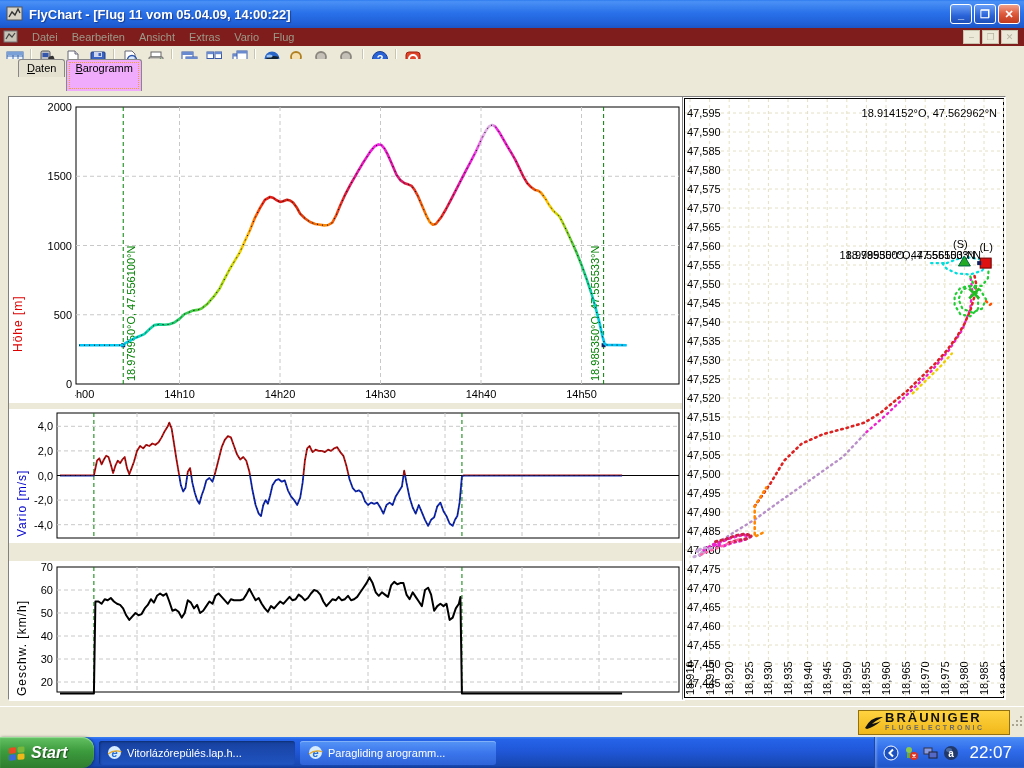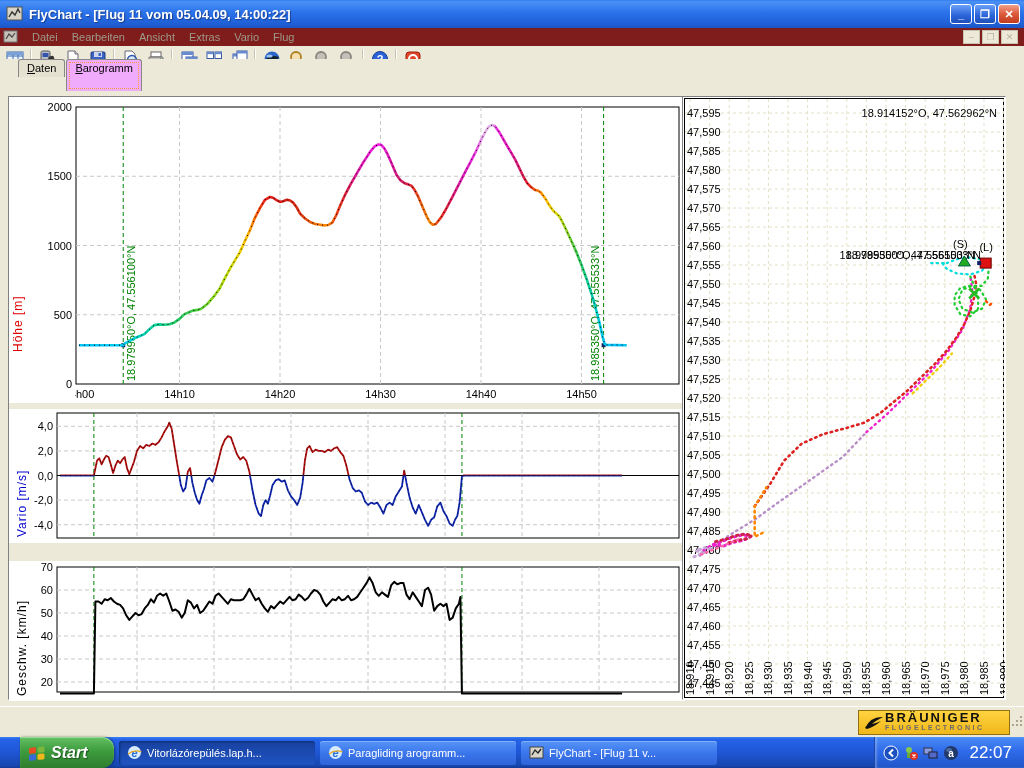--- a/index.html
+++ b/index.html
@@ -70,21 +70,21 @@
       radial-gradient(circle at 10px 2px,#a8a490 1.2px,transparent 1.4px),
       radial-gradient(circle at 10px 6px,#a8a490 1.2px,transparent 1.4px),
       radial-gradient(circle at 6px 6px,#a8a490 1.2px,transparent 1.4px),
       radial-gradient(circle at 10px 10px,#a8a490 1.2px,transparent 1.4px),
       radial-gradient(circle at 6px 10px,#a8a490 1.2px,transparent 1.4px),
       radial-gradient(circle at 2px 10px,#a8a490 1.2px,transparent 1.4px); }
 
   
   .taskbar { position:absolute; left:0; top:737px; width:1024px; height:31px;
     background:linear-gradient(180deg,#3a80f4 0%,#2563e8 8%,#2057d8 45%,#1747b0 92%,#123a95 100%);
-    display:flex; align-items:center;padding-left:20px; }
+    display:flex; align-items:center; }
   .startbtn { height:31px; width:94px; border-radius:0 12px 12px 0;
     background:linear-gradient(180deg,#64c164 0%,#3d9c3d 45%,#2e7d2e 100%);
     box-shadow:inset 0 1px 1px #9adf9a, 1px 0 3px rgba(0,0,0,.4);
     display:flex; align-items:center; padding-left:8px; gap:5px; }
   .startbtn .stxt { color:#fff; font-weight:bold; font-style:italic; font-size:16px;
     text-shadow:1px 1px 1px #1c501c; }
   .winflag { width:18px; height:16px; display:inline-block; }
   .taskbtn { height:24px; margin-left:5px; border-radius:3px; color:#fff; font-size:11px;
     display:flex; align-items:center; gap:5px; padding:0 8px; white-space:nowrap; overflow:hidden; }
   .taskbtn.normal { width:196px; background:linear-gradient(180deg,#5694f6,#3b76ec 50%,#2f63d8);
@@ -588,29 +588,20 @@
     <div class="taskbtn normal">
       <span class="taskicon">
         <svg width="15" height="15">
             <circle cx="7.5" cy="7.5" r="6.5" fill="#d8ecff"></circle>
             <text x="7.5" y="11.5" text-anchor="middle" font-size="11" font-weight="bold" font-style="italic" fill="#2a72d8">e</text>
             <path d="M1 9 Q7.5 4 14.5 7" stroke="#e8a820" stroke-width="1.3" fill="none"></path>
           </svg>
       </span>
       <span>Paragliding arogramm...</span>
     </div>
-    <div class="taskbtn normal">
-      <span class="taskicon">
-        <svg width="15" height="15">
-            <rect x="1" y="2" width="13" height="11" fill="#d8d4c8" stroke="#444"></rect>
-            <polyline points="3,10 6,5 9,8 12,4" fill="none" stroke="#222" stroke-width="1.3"></polyline>
-          </svg>
-      </span>
-      <span>FlyChart - [Flug 11 v...</span>
-    </div>
     <div class="tray">
       <span class="trayicon">
         <svg width="16" height="16">
             <circle cx="8" cy="8" r="7" fill="#1a50c0" stroke="#fff" stroke-width="1"></circle>
             <path d="M10 4.5 L6.5 8 L10 11.5" stroke="#fff" stroke-width="2" fill="none"></path>
           </svg>
       </span>
       <span class="trayicon">
         <svg width="16" height="16">
             <circle cx="6" cy="5" r="3" fill="#8ac84a"></circle>

